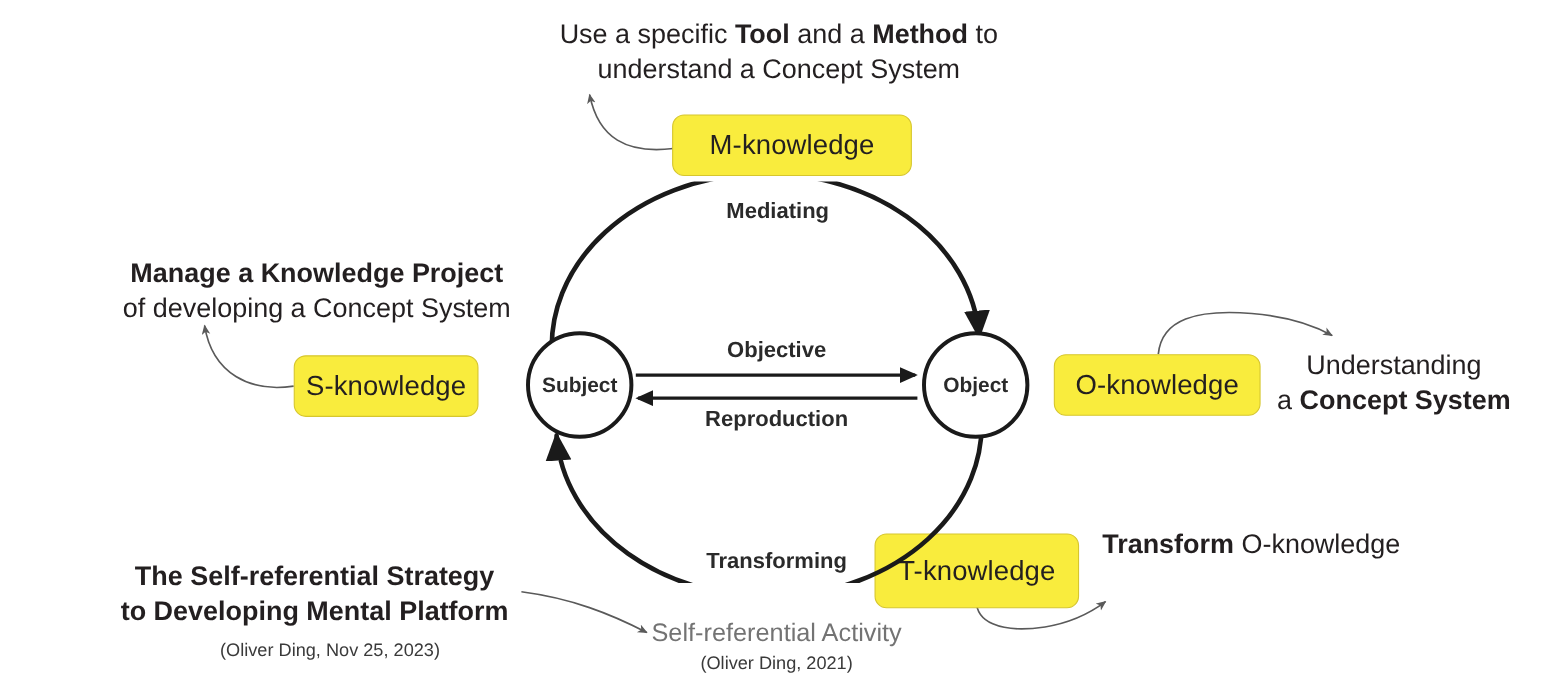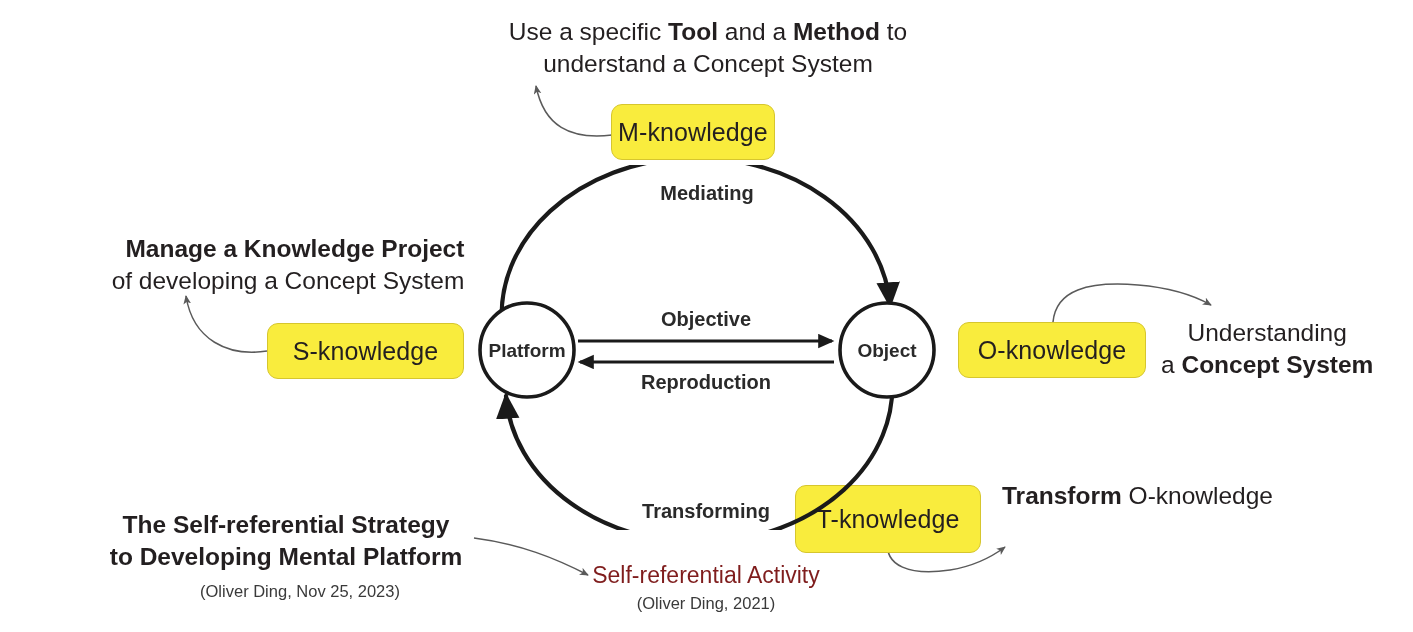--- a/index.html
+++ b/index.html
@@ -74,28 +74,28 @@
     <path d="M464,538 C510,544 545,558 578,575" fill="none" stroke="#5a5a5a" stroke-width="1.5" marker-end="url(#ah)"></path>
   </svg>
 
   <div class="txt c sz36" style="left:698px;top:16px;">
     <div>
       <span>Use a specific </span><span class="b">Tool</span><span> and a </span><span class="b">Method</span><span> to</span>
     </div>
     <div>understand a Concept System</div>
   </div>
 
-  <div class="pill" style="left:601px;top:104px;width:164px;height:56px;">M-knowledge</div>
+  <div class="pill" style="left:601px;top:104px;width:218px;height:56px;">M-knowledge</div>
 
-  <div class="txt c sz30" style="left:278px;top:233px;text-align:right;">
+  <div class="txt c sz30" style="left:278px;top:233px;">
     <div class="b">Manage a Knowledge Project</div>
     <div>of developing a Concept System</div>
   </div>
 
-  <div class="pill" style="left:257px;top:323px;width:197px;height:56px;">S-knowledge</div>
+  <div class="pill" style="left:257px;top:323px;width:168px;height:56px;">S-knowledge</div>
 
   <div class="pill" style="left:948px;top:322px;width:188px;height:56px;">O-knowledge</div>
 
   <div class="txt sz30" style="left:1151px;top:317px;text-align:center;">
     <div>Understanding</div>
     <div>
       <span>a </span><span class="b">Concept System</span>
     </div>
   </div>
 
@@ -106,21 +106,21 @@
       <span class="b">Transform</span><span> O-knowledge</span>
     </div>
   </div>
 
   <div class="txt c sz30" style="left:276px;top:509px;">
     <div class="b">The Self-referential Strategy</div>
     <div class="b">to Developing Mental Platform</div>
   </div>
   <div class="txt c sz16" style="left:290px;top:581px;color:#3a3a3a;">(Oliver Ding, Nov 25, 2023)</div>
 
-  <div class="txt c sz17" style="left:696px;top:561px;font-size:23px;color:#7f1d1d;">Self-referential Activity</div>
+  <div class="txt c sz17" style="left:696px;top:561px;font-size:23px;color:#737373;">Self-referential Activity</div>
   <div class="txt c sz16" style="left:696px;top:593px;color:#3a3a3a;">(Oliver Ding, 2021)</div>
 
   <div id="diagram">
     <svg width="540" height="365" viewBox="0 0 540 365" xmlns="http://www.w3.org/2000/svg">
       <defs>
         <marker id="bk" markerWidth="6" markerHeight="6" refX="4.6" refY="2.4" orient="auto" markerUnits="strokeWidth">
           <path d="M0,0 L5.4,2.4 L0,4.8 Z" fill="#1a1a1a"></path>
         </marker>
         <marker id="bk2" markerWidth="7" markerHeight="7" refX="5.4" refY="2.8" orient="auto" markerUnits="strokeWidth">
           <path d="M0,0 L6.2,2.8 L0,5.6 Z" fill="#1a1a1a"></path>
@@ -133,21 +133,21 @@
 
       <circle cx="87" cy="185" r="47" fill="#ffffff" stroke="#1a1a1a" stroke-width="3.6"></circle>
 
       <circle cx="447" cy="185" r="47" fill="#ffffff" stroke="#1a1a1a" stroke-width="3.6"></circle>
 
       <line x1="138" y1="176" x2="392" y2="176" stroke="#1a1a1a" stroke-width="3" marker-end="url(#bk)"></line>
 
       <line x1="394" y1="197" x2="140" y2="197" stroke="#1a1a1a" stroke-width="3" marker-end="url(#bk)"></line>
     </svg>
 
-    <div class="dlabel" style="left:87px;top:186px;font-size:19px;">Platform</div>
+    <div class="dlabel" style="left:87px;top:186px;font-size:19px;">Subject</div>
     <div class="dlabel" style="left:447px;top:186px;font-size:19px;">Object</div>
     <div class="dlabel" style="left:267px;top:28px;font-size:20px;">Mediating</div>
     <div class="dlabel" style="left:266px;top:154px;font-size:20px;">Objective</div>
     <div class="dlabel" style="left:266px;top:217px;font-size:20px;">Reproduction</div>
     <div class="dlabel" style="left:266px;top:346px;font-size:20px;">Transforming</div>
   </div>
 
 </div>
 
 </body></html>

